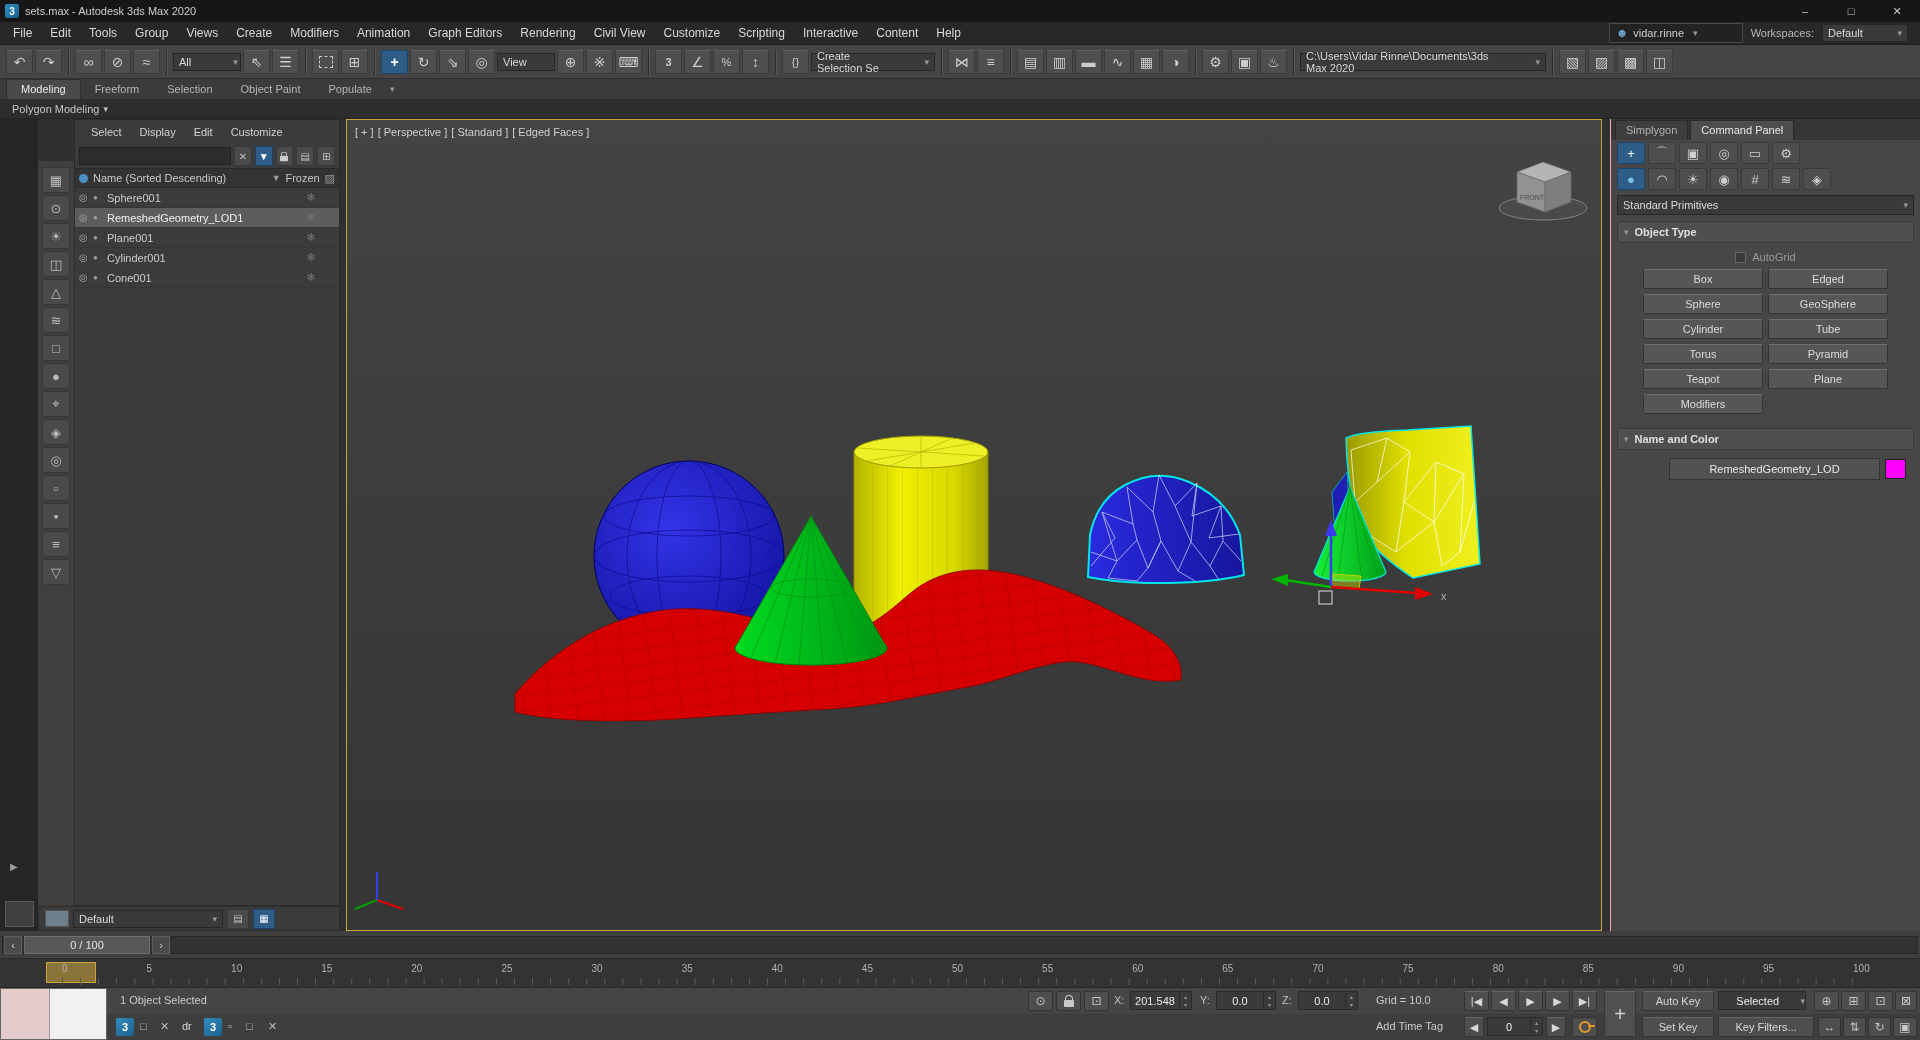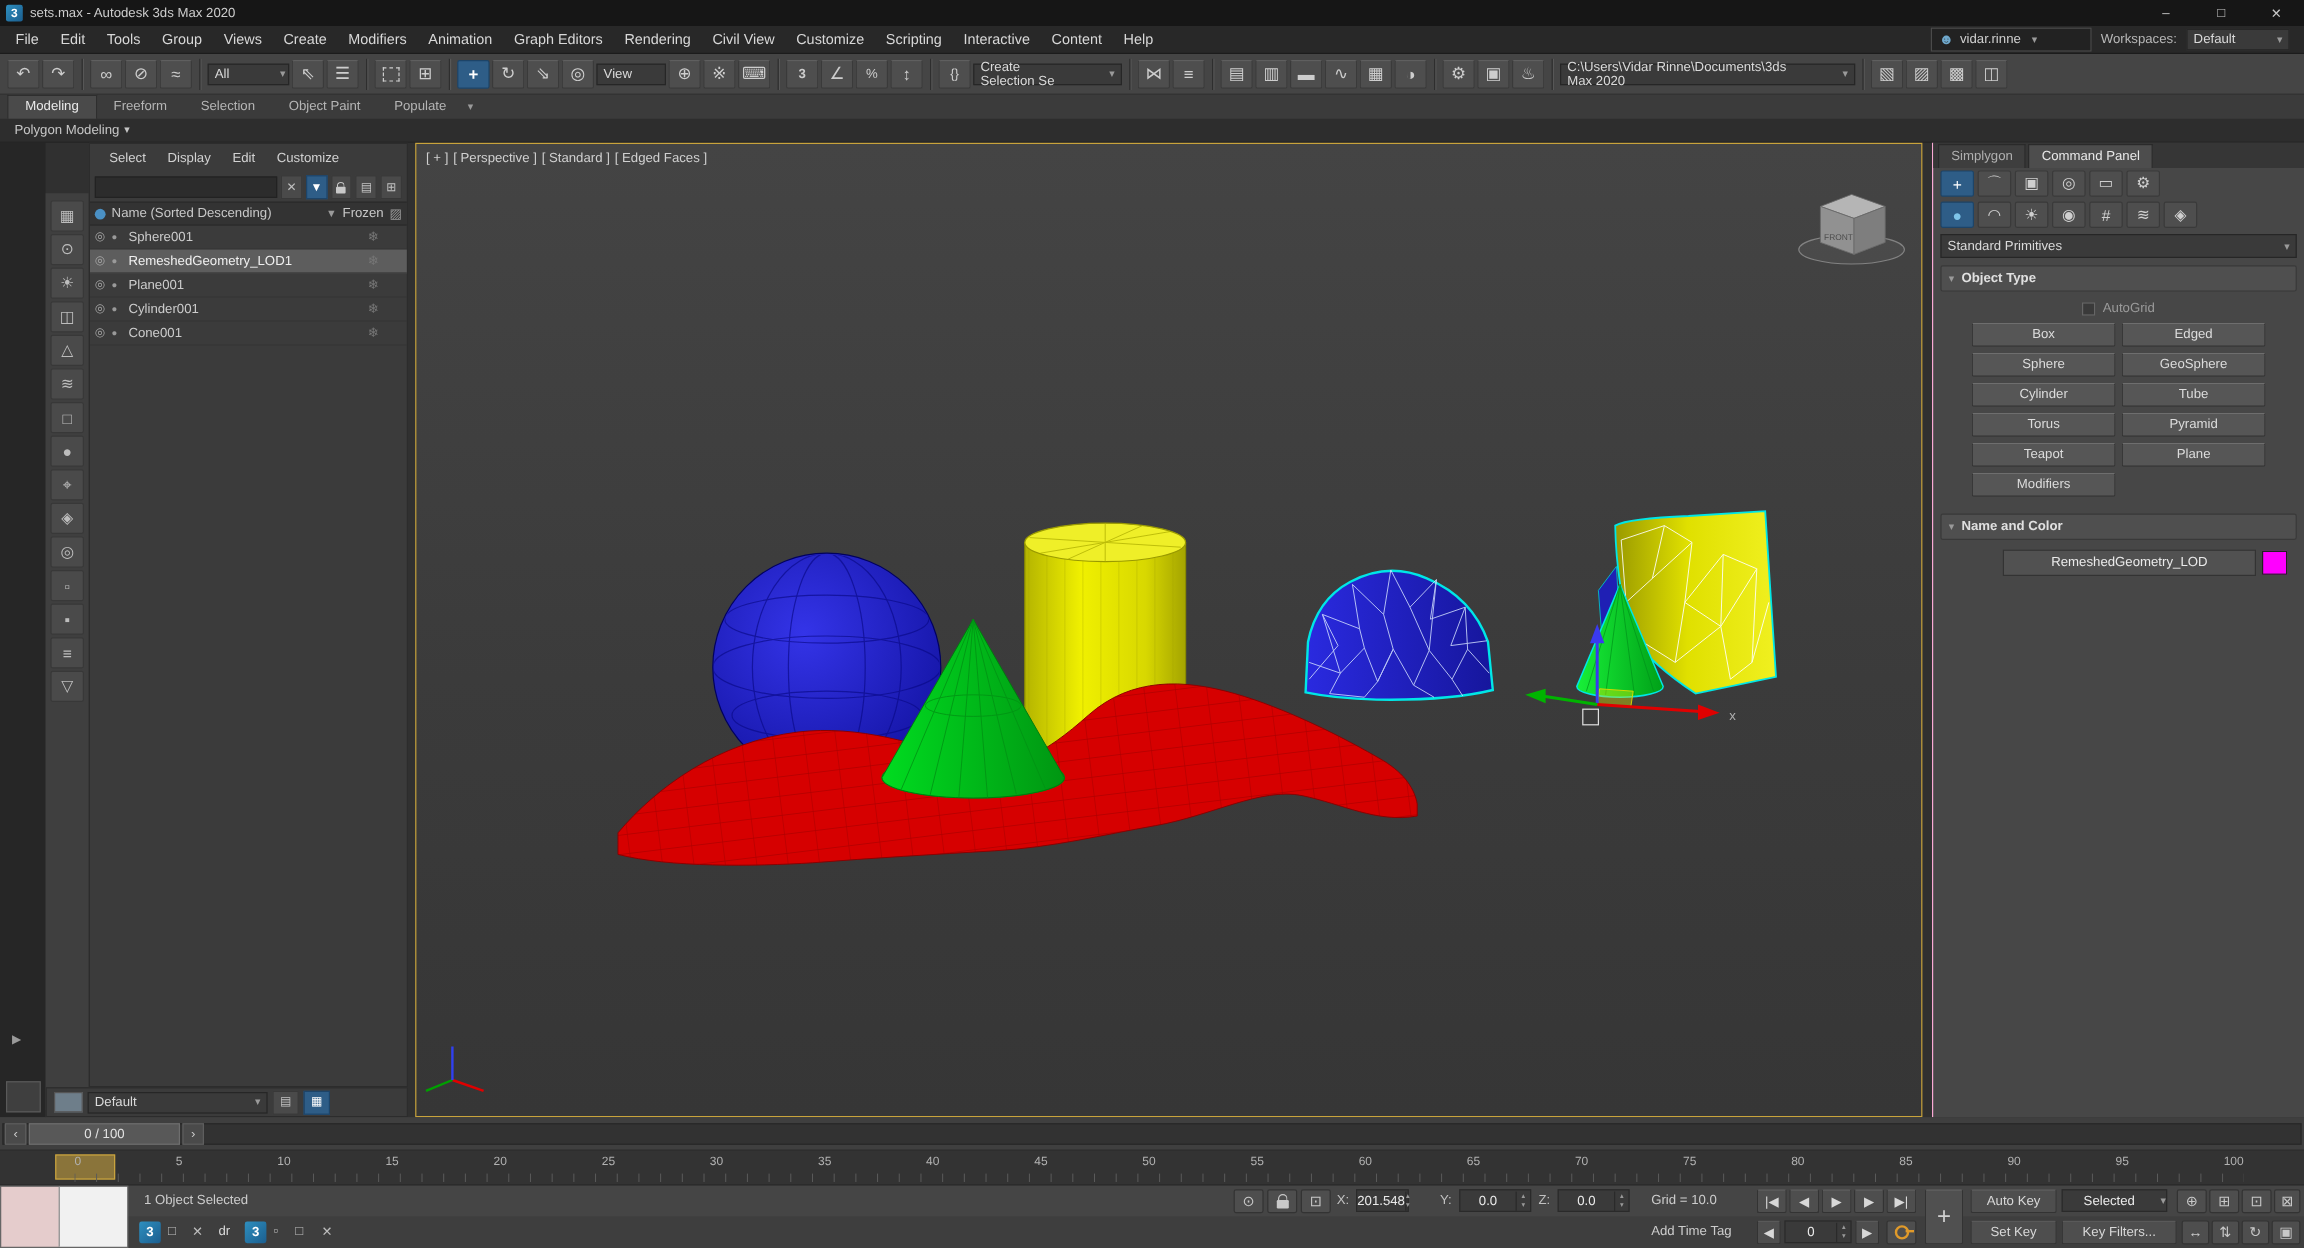--- a/index.html
+++ b/index.html
@@ -592,21 +592,21 @@
     </div>
 
     <div id="status1">
       <span class="sb-text" style="left:120px">1 Object Selected</span>
       <span class="sb-icon" style="left:1028px">⊙</span>
       <span class="sb-icon" style="left:1056px">
           <i class="lock"></i>
         </span>
       <span class="sb-icon" style="left:1084px">⊡</span>
       <span class="sb-label" style="left:1114px">X:</span>
-      <div class="sb-field" style="left:1130px;width:44px">
+      <div class="sb-field" style="left:1130px;width:62px">
         <span class="sb-val">201.548</span>
         <span class="spin">
             <i>▴</i>
             <i>▾</i>
           </span>
       </div>
       <span class="sb-label" style="left:1200px">Y:</span>
       <div class="sb-field" style="left:1216px;width:60px">
         <span class="sb-val">0.0</span>
         <span class="spin">

